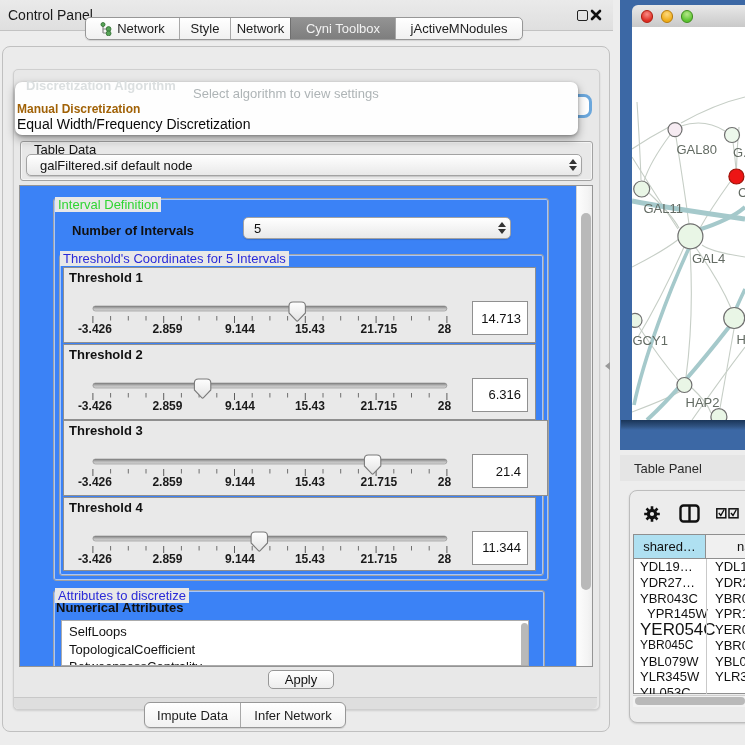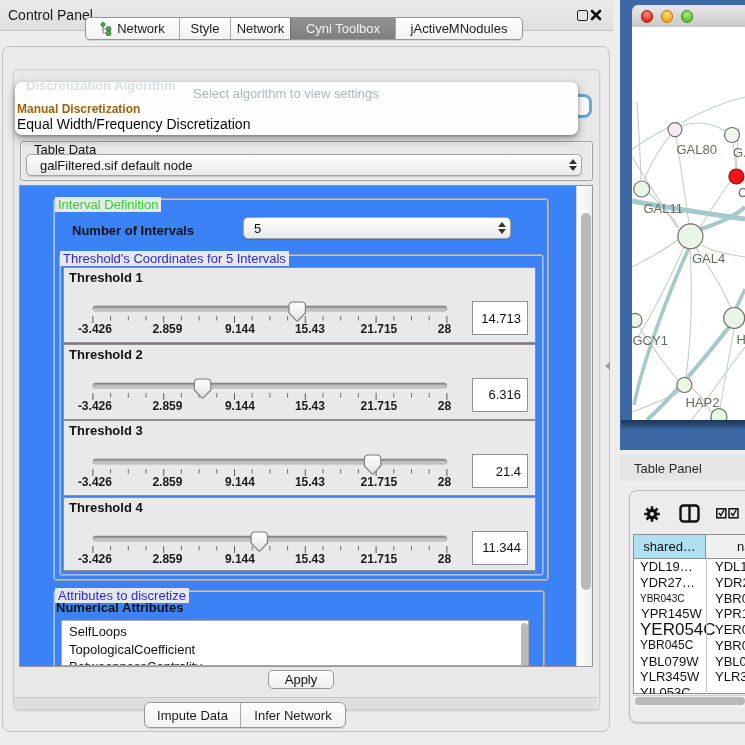--- a/index.html
+++ b/index.html
@@ -132,21 +132,21 @@
           <text x="175.9" y="38.5" text-anchor="middle" font-size="12" font-weight="bold" fill="#1a1a1a" font-family="Liberation Sans">9.144</text>
           <text x="245.9" y="38.5" text-anchor="middle" font-size="12" font-weight="bold" fill="#1a1a1a" font-family="Liberation Sans">15.43</text>
           <text x="314.9" y="38.5" text-anchor="middle" font-size="12" font-weight="bold" fill="#1a1a1a" font-family="Liberation Sans">21.715</text>
           <text x="380.4" y="38.5" text-anchor="middle" font-size="12" font-weight="bold" fill="#1a1a1a" font-family="Liberation Sans">28</text>
           <g transform="translate(138.6,0)">
             <path d="M-8.2 19 L-8.2 12 Q-8.2 8 -4.2 8 L4.2 8 Q8.2 8 8.2 12 L8.2 19 L0.9 26.6 Q0 27.5 -0.9 26.6 Z" fill="url(#th)" stroke="#7A7A7A" stroke-width="1.1"></path>
           </g>
         </svg>
         <div class="vfield" style="left:408px;top:33px;width:56px;height:34px;">6.316</div>
       </div>
-<div class="tbox" style="left:43px;top:234px;width:471px;height:74px;">
+<div class="tbox" style="left:43px;top:234px;width:471px;height:74px;padding-left:12px;">
         <span class="tlab">Threshold 3</span>
         <svg width="472" height="46" viewBox="0 0 472 46" style="position:absolute;left:0;top:26px;">
           <defs>
             <linearGradient id="tg" x1="0" y1="0" x2="0" y2="1">
               <stop offset="0" stop-color="#7A7A7A"></stop>
               <stop offset=".45" stop-color="#B3B3B3"></stop>
               <stop offset="1" stop-color="#DCDCDC"></stop>
             </linearGradient>
             <linearGradient id="th" x1="0" y1="0" x2="0" y2="1">
               <stop offset="0" stop-color="#FEFEFE"></stop>
@@ -308,23 +308,23 @@
 </svg>
 <div class="a" style="left:633px;top:534px;width:112px;height:160px;background:#fff;border:1px solid #8F8F8F;border-right:none;box-sizing:border-box;overflow:hidden;"></div>
 <div class="a" style="left:633px;top:534px;width:73px;height:25px;background:#AFE0F1;border:1px solid #8F8F8F;box-sizing:border-box;display:flex;align-items:center;justify-content:center;font-size:13px;color:#111;">shared…</div>
 <div class="a" style="left:705px;top:534px;width:40px;height:25px;background:#F0F0F0;border:1px solid #8F8F8F;border-right:none;box-sizing:border-box;"></div>
 <div class="a" style="left:737px;top:534px;height:25px;display:flex;align-items:center;font-size:13px;color:#111;">na</div>
 <div class="a" style="left:633px;top:559px;width:112px;height:135px;overflow:hidden;">
       <div class="a" style="left:7px;top:0.0px;height:15.7px;display:flex;align-items:center;font-size:13px;color:#111;white-space:nowrap;">YDL19…</div>
       <div class="a" style="left:82px;top:0.0px;height:15.7px;display:flex;align-items:center;font-size:13px;color:#111;white-space:nowrap;">YDL1</div>
       <div class="a" style="left:7px;top:15.7px;height:15.7px;display:flex;align-items:center;font-size:13px;color:#111;white-space:nowrap;">YDR27…</div>
       <div class="a" style="left:82px;top:15.7px;height:15.7px;display:flex;align-items:center;font-size:13px;color:#111;white-space:nowrap;">YDR2</div>
-      <div class="a" style="left:7px;top:31.4px;height:15.7px;display:flex;align-items:center;font-size:10px;color:#111;white-space:nowrap;">YBR043C</div>
+      <div class="a" style="left:7px;top:31.4px;height:15.7px;display:flex;align-items:center;font-size:13px;color:#111;white-space:nowrap;">YBR043C</div>
       <div class="a" style="left:82px;top:31.4px;height:15.7px;display:flex;align-items:center;font-size:13px;color:#111;white-space:nowrap;">YBR0</div>
-      <div class="a" style="left:8px;top:47.1px;height:15.7px;display:flex;align-items:center;font-size:13px;color:#111;white-space:nowrap;">YPR145W</div>
+      <div class="a" style="left:14px;top:47.1px;height:15.7px;display:flex;align-items:center;font-size:13px;color:#111;white-space:nowrap;">YPR145W</div>
       <div class="a" style="left:82px;top:47.1px;height:15.7px;display:flex;align-items:center;font-size:13px;color:#111;white-space:nowrap;">YPR1</div>
       <div class="a" style="left:7px;top:62.8px;height:15.7px;display:flex;align-items:center;font-size:17px;color:#111;white-space:nowrap;">YER054C</div>
       <div class="a" style="left:82px;top:62.8px;height:15.7px;display:flex;align-items:center;font-size:13px;color:#111;white-space:nowrap;">YER0</div>
       <div class="a" style="left:7px;top:78.5px;height:15.7px;display:flex;align-items:center;font-size:12px;color:#111;white-space:nowrap;">YBR045C</div>
       <div class="a" style="left:82px;top:78.5px;height:15.7px;display:flex;align-items:center;font-size:13px;color:#111;white-space:nowrap;">YBR0</div>
       <div class="a" style="left:7px;top:94.2px;height:15.7px;display:flex;align-items:center;font-size:13px;color:#111;white-space:nowrap;">YBL079W</div>
       <div class="a" style="left:82px;top:94.2px;height:15.7px;display:flex;align-items:center;font-size:13px;color:#111;white-space:nowrap;">YBL0</div>
       <div class="a" style="left:7px;top:109.9px;height:15.7px;display:flex;align-items:center;font-size:13px;color:#111;white-space:nowrap;">YLR345W</div>
       <div class="a" style="left:82px;top:109.9px;height:15.7px;display:flex;align-items:center;font-size:13px;color:#111;white-space:nowrap;">YLR3</div>
       <div class="a" style="left:7px;top:125.6px;height:15.7px;display:flex;align-items:center;font-size:13px;color:#111;white-space:nowrap;">YIL053C</div>

